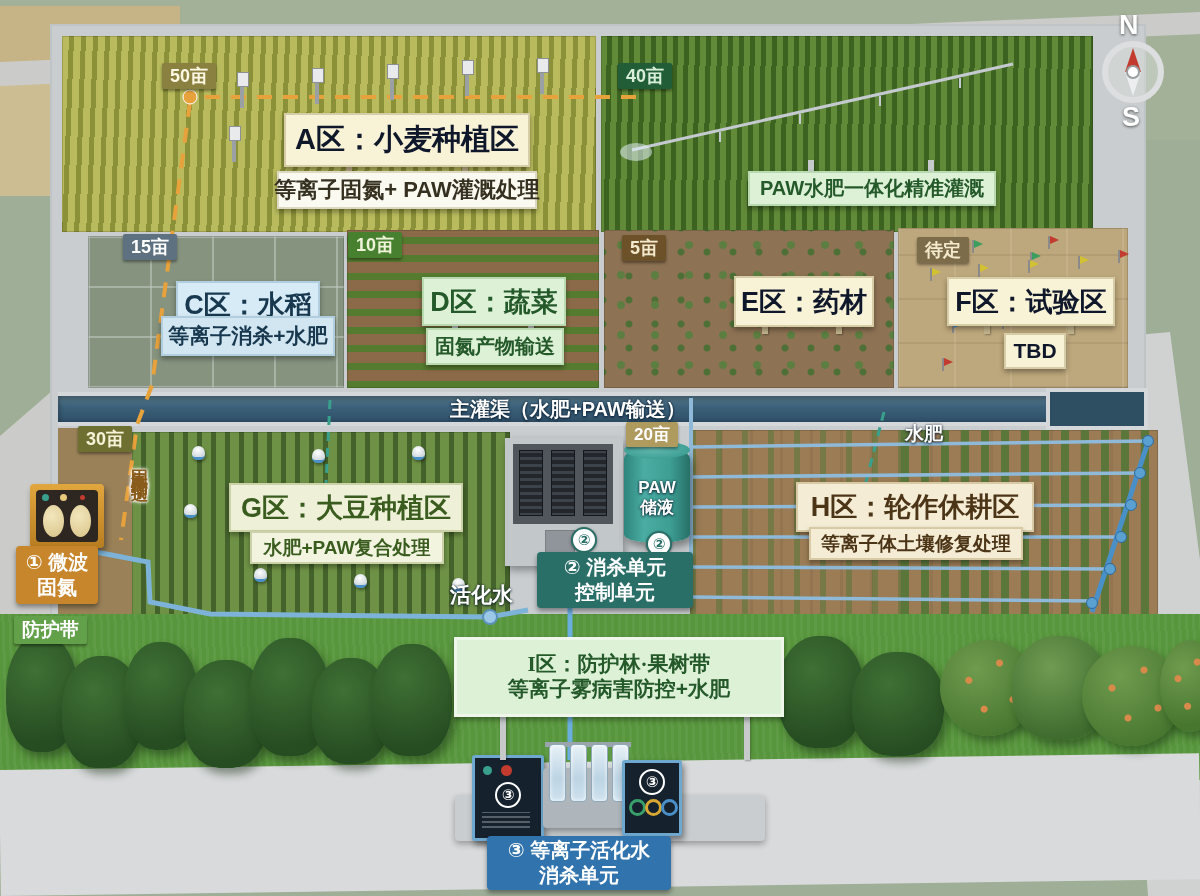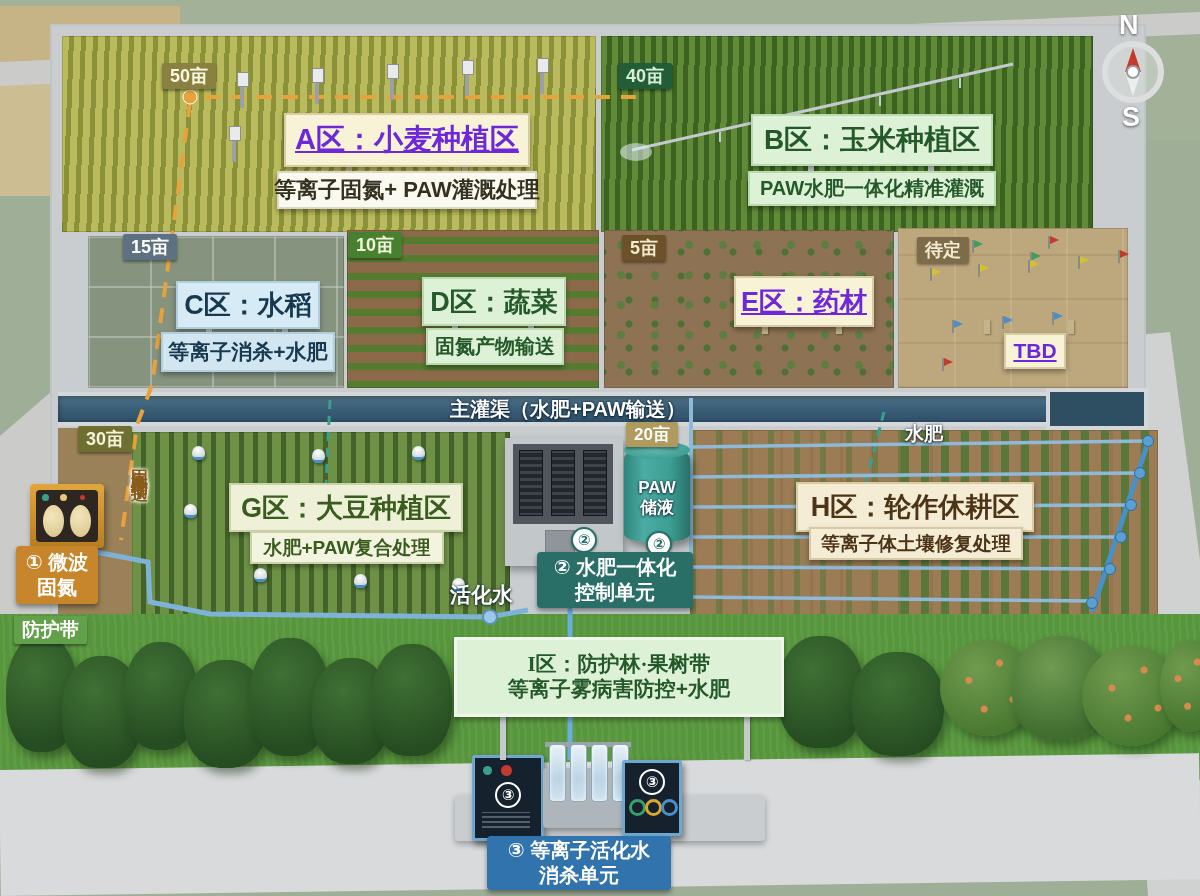--- a/index.html
+++ b/index.html
@@ -25,21 +25,21 @@
   .dirt-strip{background:#9a8158;}
   .canal{background:linear-gradient(180deg,#5a7d90 0%,#3c617a 40%,#2f5068 100%);border-top:4px solid #d5d8da;border-bottom:4px solid #d5d8da;box-shadow:inset 0 2px 6px rgba(0,0,0,.4);}
   .canal-pool{background:#2e4f62;border:4px solid #d5d8da;}
   .i-belt{background-color:#57963c;background-image:repeating-linear-gradient(88deg,rgba(255,255,255,.05) 0 3px,transparent 3px 7px);}
   .apron{background:#d8dadb;}
   
   .tree{position:absolute;border-radius:46% 46% 42% 42%;background:radial-gradient(circle at 40% 30%,#3f7034,#264c22 78%);box-shadow:4px 6px 8px rgba(20,40,15,.45);}
   .tree.fruit{border-radius:50%;background:radial-gradient(circle at 30% 42%,#d88a4a 3px,transparent 4px),radial-gradient(circle at 62% 24%,#d88a4a 3px,transparent 4px),radial-gradient(circle at 76% 62%,#d88a4a 3px,transparent 4px),radial-gradient(circle at 46% 72%,#d88a4a 3px,transparent 4px),radial-gradient(circle at 38% 30%,#6f9b4e,#47762f 78%);}
   
   .board{position:absolute;display:flex;align-items:center;justify-content:center;font-weight:bold;white-space:nowrap;box-shadow:0 3px 5px rgba(0,0,0,.35);}
-  .b-cream{background:#f8f2d6;color:#6d28d9;border:2px solid #d6cda6;text-decoration:underline;}
+  .b-cream{background:#f8f2d6;color:#0f172a;border:2px solid #d6cda6;}
   .b-mint{background:#ddf1d6;color:#24592a;border:2px solid #b9d9b1;}
   .b-blue{background:#d7ebf7;color:#17384e;border:2px solid #b0cede;}
   .b-pale{background:#eef1d8;color:#3a5c1e;border:2px solid #ccd2a8;}
   .b-tan{background:#f4ecd4;color:#4c3416;border:2px solid #d8caa4;}
   .b-white{background:#fbfaf1;color:#35301f;border:2px solid #ddd8c2;}
   .post{position:absolute;width:6px;background:#c3b48c;box-shadow:1px 1px 2px rgba(0,0,0,.3);}
   .post.gray{background:#c6cacb;}
   .area-badge{position:absolute;display:flex;align-items:center;justify-content:center;font-weight:bold;font-size:18px;padding:1px 8px;border-radius:2px;box-shadow:0 2px 3px rgba(0,0,0,.4);}
   .float-label{position:absolute;color:#fff;font-weight:bold;text-shadow:0 1px 3px rgba(0,20,40,.85),0 0 2px rgba(0,20,40,.7);white-space:nowrap;}
   .callout{position:absolute;display:flex;flex-direction:column;align-items:center;justify-content:center;color:#fff;font-weight:bold;border-radius:4px;box-shadow:0 3px 5px rgba(0,0,0,.4);line-height:1.25;white-space:nowrap;}
@@ -231,39 +231,39 @@
     <div class="ring" style="left:36px;top:36px;width:11px;height:11px;border:3px solid #4a90c8;"></div>
   </div>
 
   <div class="post" style="left:346px;top:160px;height:16px;"></div>
   <div class="post" style="left:462px;top:160px;height:16px;"></div>
   <div class="board b-cream" style="left:284px;top:113px;width:242px;height:50px;font-size:29px;">A区：小麦种植区</div>
   <div class="board b-white" style="left:277px;top:171px;width:256px;height:34px;font-size:22px;">等离子固氮+ PAW灌溉处理</div>
 
   <div class="post gray" style="left:808px;top:160px;height:15px;"></div>
   <div class="post gray" style="left:928px;top:160px;height:15px;"></div>
-  <div class="board b-mint" style="left:751px;top:114px;width:238px;height:48px;font-size:28px;">B区：玉米种植区</div>
   <div class="board b-mint" style="left:748px;top:171px;width:244px;height:31px;font-size:20px;">PAW水肥一体化精准灌溉</div>
 
   <div class="post gray" style="left:206px;top:324px;height:12px;"></div>
   <div class="post gray" style="left:282px;top:324px;height:12px;"></div>
-  <div class="board b-blue" style="left:176px;top:281px;width:140px;height:44px;font-size:27px;">C区：水稻</div>
-  <div class="board b-blue" style="left:161px;top:332px;width:170px;height:36px;font-size:21px;background:#d2e6f2;">等离子消杀+水肥</div>
+  <div class="board b-blue" style="left:176px;top:281px;width:140px;height:44px;font-size:27px;text-decoration:underline;">C区：水稻</div>
+  <div class="board b-blue" style="left:161px;top:316px;width:170px;height:36px;font-size:21px;background:#d2e6f2;">等离子消杀+水肥</div>
 
   <div class="post gray" style="left:452px;top:320px;height:12px;"></div>
   <div class="post gray" style="left:528px;top:320px;height:12px;"></div>
   <div class="board b-mint" style="left:422px;top:277px;width:140px;height:45px;font-size:27px;">D区：蔬菜</div>
   <div class="board b-mint" style="left:426px;top:328px;width:134px;height:33px;font-size:20px;">固氮产物输送</div>
 
   <div class="post" style="left:762px;top:321px;height:13px;"></div>
   <div class="post" style="left:836px;top:321px;height:13px;"></div>
   <div class="board b-cream" style="left:734px;top:276px;width:136px;height:47px;font-size:27px;">E区：药材</div>
 
   <div class="post" style="left:984px;top:320px;height:14px;"></div>
   <div class="post" style="left:1068px;top:320px;height:14px;"></div>
+  <div class="board b-cream" style="left:947px;top:277px;width:164px;height:45px;font-size:27px;">F区：试验区</div>
   <div class="board b-cream" style="left:1004px;top:333px;width:58px;height:32px;font-size:21px;">TBD</div>
 
   <div class="post gray" style="left:288px;top:526px;height:10px;"></div>
   <div class="post gray" style="left:398px;top:526px;height:10px;"></div>
   <div class="board b-pale" style="left:229px;top:483px;width:230px;height:45px;font-size:27px;">G区：大豆种植区</div>
   <div class="board b-pale" style="left:250px;top:531px;width:190px;height:29px;font-size:19px;background:#f2f4e0;">水肥+PAW复合处理</div>
 
   <div class="board b-tan" style="left:796px;top:482px;width:234px;height:46px;font-size:27px;">H区：轮作休耕区</div>
   <div class="board b-tan" style="left:809px;top:527px;width:210px;height:29px;font-size:19px;">等离子体土壤修复处理</div>
 
@@ -287,21 +287,21 @@
   <div class="float-label" style="left:905px;top:421px;font-size:19px;">水肥</div>
   <div class="float-label" style="left:450px;top:581px;font-size:21px;">活化水</div>
   <div class="vtext" style="left:128px;top:456px;height:116px;">固氮产物输送</div>
   <div class="area-badge" style="left:14px;top:616px;background:#63a04a;color:#ffffff;font-size:19px;height:26px;">防护带</div>
 
   <div class="callout" style="left:16px;top:546px;width:82px;height:58px;background:#c8862c;font-size:20px;">
     <span>① 微波</span>
     <span>固氮</span>
   </div>
   <div class="callout" style="left:537px;top:552px;width:156px;height:56px;background:#2a6e68;font-size:20px;">
-    <span>② 水肥一体化</span>
+    <span>② 消杀单元</span>
     <span>控制单元</span>
   </div>
   <div class="callout" style="left:487px;top:836px;width:184px;height:54px;background:#3173ad;font-size:20px;">
     <span>③ 等离子活化水</span>
     <span>消杀单元</span>
   </div>
 
   <div class="compass-label" style="left:1119px;top:10px;">N</div>
   <svg class="abs" style="left:1101px;top:40px;" width="64" height="64" viewBox="0 0 64 64">
     <circle cx="32" cy="32" r="28" fill="rgba(214,219,214,.55)" stroke="#dcdedf" stroke-width="6"></circle>

